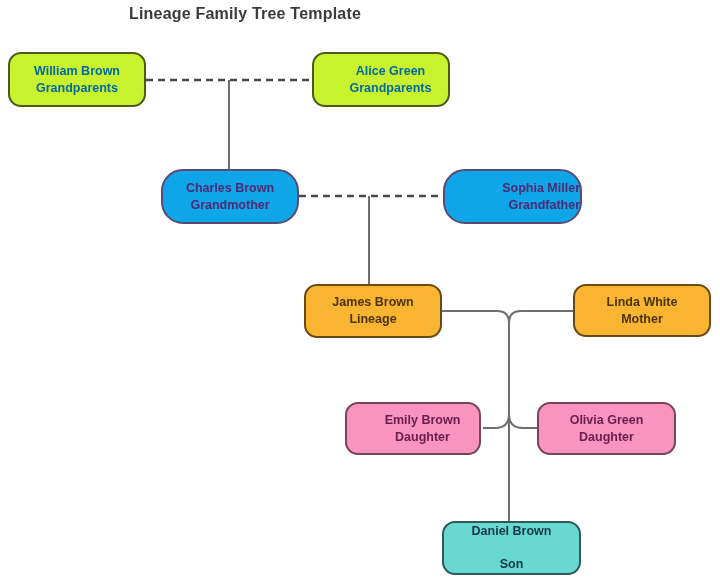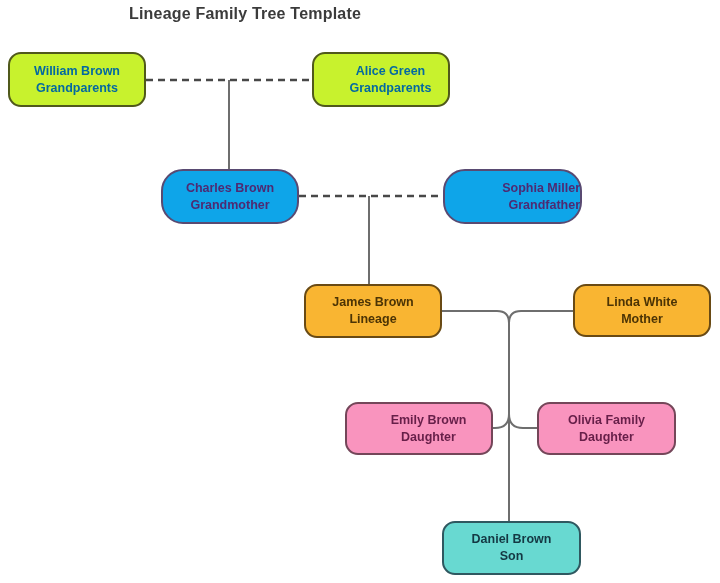--- a/index.html
+++ b/index.html
@@ -33,23 +33,23 @@
   .c-orange{background:#f9b532;border-color:#694a14;color:#4c3405;}
   .c-pink  {background:#f994be;border-color:#744659;color:#671f49;}
   .c-teal  {background:#68d9d1;border-color:#2f5860;color:#143843;}
   
   .n-william{left:8px;  top:52px; width:138px;height:55px;}
   .n-alice  {left:312px;top:52px; width:138px;height:55px;padding-left:19px;}
   .n-charles{left:161px;top:169px;width:138px;height:55px;}
   .n-sophia {left:443px;top:169px;width:139px;height:55px;align-items:flex-end;}
   .n-james  {left:304px;top:284px;width:138px;height:54px;}
   .n-linda  {left:573px;top:284px;width:138px;height:53px;}
-  .n-emily  {left:345px;top:402px;width:148px;height:53px;padding-left:19px;}
+  .n-emily  {left:345px;top:402px;width:136px;height:53px;padding-left:19px;}
   .n-olivia {left:537px;top:402px;width:139px;height:53px;}
-  .n-daniel {left:442px;top:521px;width:139px;height:54px;}
+  .n-daniel {left:442px;top:521px;width:139px;height:54px;justify-content:space-between;}
 </style>
 </head>
 <body>
 
 <div id="canvas">
 
   <svg id="wires" width="720" height="583" viewBox="0 0 720 583">
 
     <path d="M146,80 L312,80" fill="none" stroke="#484848" stroke-width="2.4" stroke-dasharray="7,5"></path>
 
@@ -97,21 +97,21 @@
     <div>Linda White</div>
     <div>Mother</div>
   </div>
 
   <div class="node c-pink n-emily">
     <div>Emily Brown</div>
     <div>Daughter</div>
   </div>
 
   <div class="node c-pink n-olivia">
-    <div>Olivia Family</div>
+    <div>Olivia Green</div>
     <div>Daughter</div>
   </div>
 
   <div class="node c-teal n-daniel">
     <div>Daniel Brown</div>
     <div>Son</div>
   </div>
 
 </div>
 

